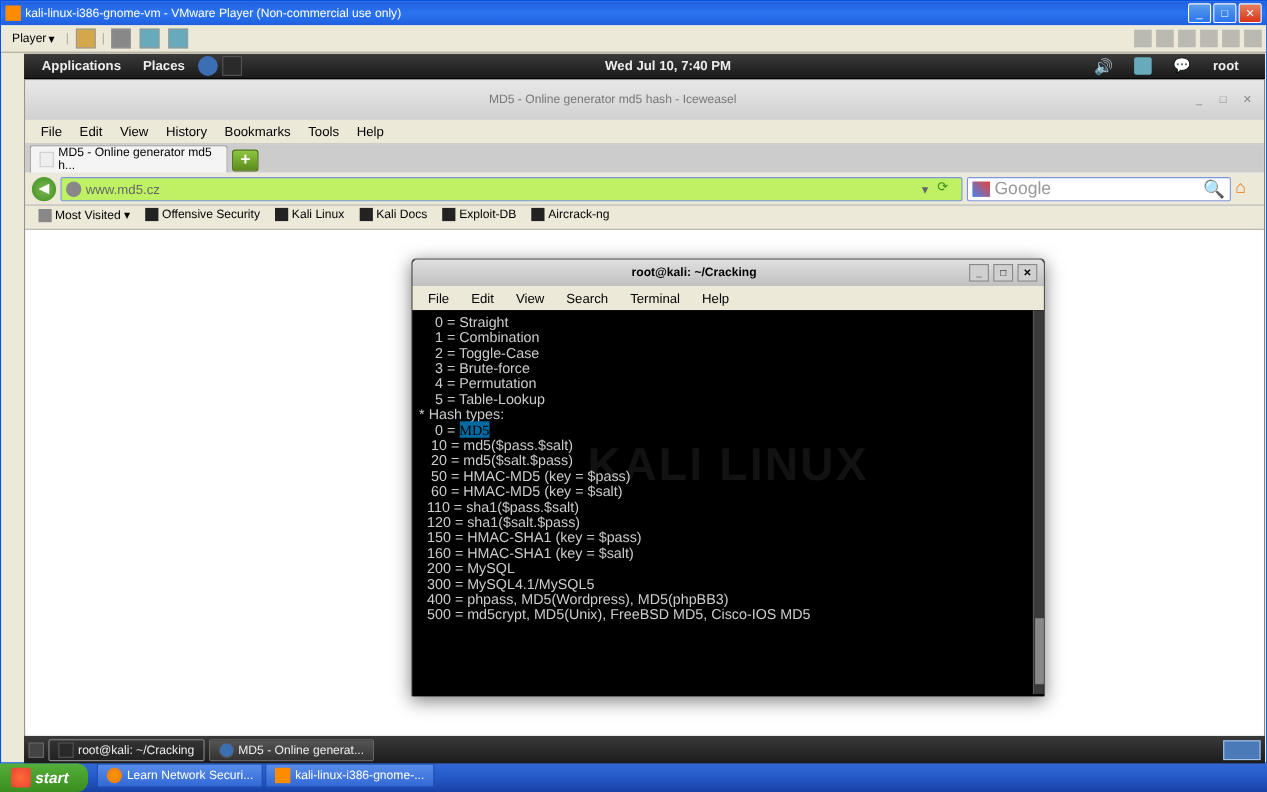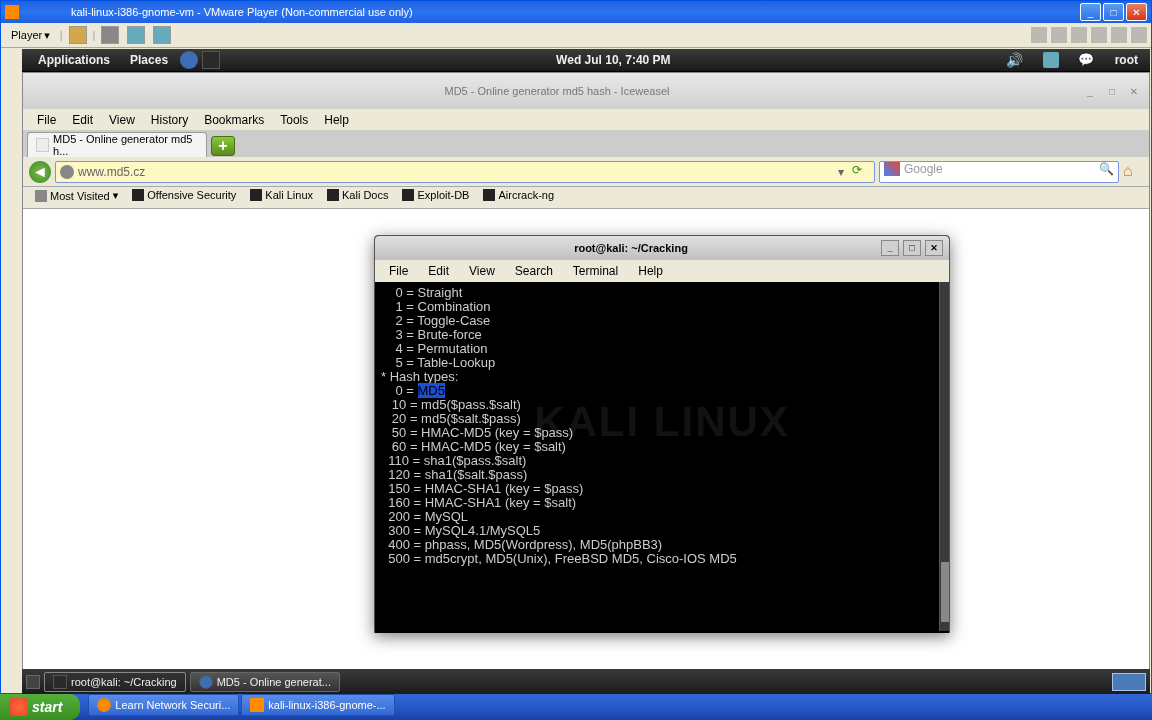--- a/index.html
+++ b/index.html
@@ -2,85 +2,85 @@
 <html><head>
 <meta charset="utf-8">
 <style>
 * { margin: 0; padding: 0; box-sizing: border-box; font-family: Tahoma, Arial, sans-serif; }
 body { width: 1152px; height: 720px; background: #3a6ea5; overflow: hidden; position: relative; }
 
 
 .vmware-window { position: absolute; top: 0; left: 0; width: 1152px; height: 694px; background: #ece9d8; border: 1px solid #0054e3; }
 .vm-titlebar { height: 22px; background: linear-gradient(to bottom, #1f5fe0 0%, #2b74f0 50%, #1f5fe0 100%); display: flex; align-items: center; padding: 0 4px; color: white; font-size: 11px; }
 .vm-title-icon { width: 14px; height: 14px; background: #ff8c00; margin-right: 4px; }
-.vm-title-text { flex: 1; margin-left: 48px; }
+.vm-title-text { flex: 1; }
 .vm-win-btns { display: flex; gap: 2px; }
 .vm-win-btn { width: 21px; height: 18px; background: linear-gradient(to bottom, #5a9de8, #2b74f0); border: 1px solid #fff; border-radius: 2px; color: white; font-size: 10px; display: flex; align-items: center; justify-content: center; cursor: pointer; }
 .vm-win-btn.close { background: linear-gradient(to bottom, #e88262, #d83418); }
 
 .vm-toolbar { height: 25px; background: #ece9d8; display: flex; align-items: center; padding: 0 4px; border-bottom: 1px solid #aca899; font-size: 11px; gap: 4px; }
 .vm-menu-btn { padding: 2px 6px; cursor: pointer; display: flex; align-items: center; gap: 2px; }
 .vm-tb-icon { width: 18px; height: 18px; background: #d4a84a; border: 1px solid #999; margin: 0 2px; cursor: pointer; }
 .vm-tb-spacer { flex: 1; }
 .vm-right-icons { display: flex; gap: 4px; }
 .vm-ri { width: 16px; height: 16px; background: #999; opacity: 0.6; }
 
 
 .kali-desktop { position: absolute; top: 48px; left: 1px; right: 1px; height: 646px; background: #0a1521; margin-left: 20px; }
 .kali-topbar { height: 23px; background: linear-gradient(to bottom, #3a3a3a, #1a1a1a); display: flex; align-items: center; color: #eee; font-size: 12px; border-bottom: 1px solid #000; }
 .ktb-left { display: flex; align-items: center; gap: 4px; padding-left: 8px; }
 .ktb-item { padding: 2px 8px; cursor: pointer; font-weight: bold; }
 .ktb-icon { width: 18px; height: 18px; background: #3c6eb4; border-radius: 50%; cursor: pointer; }
 .ktb-termicon { width: 18px; height: 18px; background: #2a2a2a; border: 1px solid #555; cursor: pointer; }
 .ktb-center { flex: 1; text-align: center; font-weight: bold; }
-.ktb-right { display: flex; align-items: center; gap: 20px; padding-right: 12px; }
+.ktb-right { display: flex; align-items: center; gap: 20px; padding-right: 24px; }
 .ktb-speaker, .ktb-chat { width: 16px; height: 16px; cursor: pointer; }
 .ktb-speaker::before { content: "🔊"; font-size: 14px; }
 .ktb-chat::before { content: "💬"; font-size: 13px; }
 
 
 .firefox { position: absolute; top: 23px; left: 0; right: 0; height: 597px; background: #f0f0f0; border: 1px solid #888; }
 .ff-titlebar { height: 36px; background: linear-gradient(to bottom, #e8e8e8, #d0d0d0); display: flex; align-items: center; padding: 0 8px; font-size: 11px; color: #777; }
 .ff-title-text { flex: 1; text-align: center; }
 .ff-win-ctrl { display: flex; gap: 8px; margin-left: auto; }
 .ff-wc { width: 14px; height: 14px; cursor: pointer; color: #888; display: flex; align-items: center; justify-content: center; font-size: 10px; }
 .ff-menubar { height: 22px; background: #ece9d8; display: flex; align-items: center; padding: 0 6px; font-size: 12px; border-bottom: 1px solid #ccc; }
 .ff-menu { padding: 2px 8px; cursor: pointer; }
 .ff-tabbar { height: 26px; background: #ccc; display: flex; align-items: flex-end; padding: 0 4px; gap: 2px; }
 .ff-tab { height: 23px; background: #f4f4f4; border: 1px solid #999; border-bottom: none; border-radius: 3px 3px 0 0; padding: 12px 8px; font-size: 11px; display: flex; align-items: center; gap: 4px; max-width: 180px; cursor: pointer; }
 .ff-tab-icon { width: 14px; height: 14px; background: #eee; border: 1px solid #ccc; }
 .ff-newtab { width: 24px; height: 20px; background: linear-gradient(to bottom, #8dc63f, #5a8a1a); border: 1px solid #4a7010; border-radius: 3px; display: flex; align-items: center; justify-content: center; color: white; font-weight: bold; margin: 0 0 1px 2px; cursor: pointer; }
 .ff-navbar { height: 30px; background: #ece9d8; display: flex; align-items: center; padding: 0 6px; gap: 4px; border-bottom: 1px solid #aaa; }
 .ff-back { width: 22px; height: 22px; background: radial-gradient(circle, #7ab850, #3e8e20); border-radius: 50%; display: flex; align-items: center; justify-content: center; color: white; cursor: pointer; }
-.ff-urlbar { flex: 1; height: 22px; background: #fef9c3; border: 1px solid #7a96df; border-radius: 2px; display: flex; align-items: center; padding: 0 4px; font-size: 12px; }
+.ff-urlbar { flex: 1; height: 22px; background: #bef264; border: 1px solid #7a96df; border-radius: 2px; display: flex; align-items: center; padding: 0 4px; font-size: 12px; }
 .ff-url-icon { width: 14px; height: 14px; background: #888; border-radius: 50%; margin-right: 4px; }
 .ff-url-text { flex: 1; color: #666; }
 .ff-url-drop { width: 14px; color: #666; cursor: pointer; }
 .ff-reload { width: 18px; height: 18px; cursor: pointer; color: #3e8e20; }
-.ff-searchbar { width: 240px; height: 22px; background: white; border: 1px solid #7a96df; border-radius: 2px; display: flex; padding: 0 4px; font-size: 12px; }
+.ff-searchbar { width: 240px; height: 22px; background: white; border: 1px solid #7a96df; border-radius: 2px; display: flex; align-items: center; padding: 0 4px; font-size: 16px; }
 .ff-search-icon { width: 16px; height: 14px; background: linear-gradient(45deg, #4285f4, #ea4335); margin-right: 4px; }
 .ff-search-text { flex: 1; color: #999; }
 .ff-home { width: 20px; height: 20px; cursor: pointer; color: #e67817; }
 .ff-bookmarks { height: 22px; background: #ece9d8; display: flex; align-items: flex-start; padding: 0 6px; font-size: 11px; gap: 2px; border-bottom: 1px solid #aaa; }
 .ff-bm { padding: 2px 6px; cursor: pointer; display: flex; align-items: center; gap: 3px; }
 .ff-bm-icon { width: 12px; height: 12px; }
 .ff-content { background: white; height: 472px; }
 
 
 .term-window { position: absolute; top: 186px; left: 352px; width: 576px; height: 398px; background: #2a2a2a; border: 1px solid #555; box-shadow: 0 4px 16px rgba(0,0,0,0.5); border-radius: 4px 4px 0 0; }
 .term-titlebar { height: 24px; background: linear-gradient(to bottom, #e0e0e0, #c0c0c0); display: flex; align-items: center; padding: 0 6px; font-size: 11px; font-weight: bold; border-radius: 4px 4px 0 0; }
 .term-title-text { flex: 1; text-align: center; }
 .term-win-btns { display: flex; gap: 4px; }
 .term-wb { width: 18px; height: 16px; background: #d0d0d0; border: 1px solid #888; cursor: pointer; display: flex; align-items: center; justify-content: center; font-size: 9px; }
 .term-menubar { height: 22px; background: #ece9d8; display: flex; align-items: center; padding: 0 4px; font-size: 12px; }
 .term-menu { padding: 2px 10px; cursor: pointer; }
 .term-body { background: #000; height: 351px; padding: 4px 6px; font-family: "Courier New", monospace; font-size: 13px; color: #ccc; position: relative; overflow: hidden; }
 .term-watermark { position: absolute; top: 40%; left: 50%; transform: translate(-50%, -50%); font-size: 42px; font-weight: bold; color: rgba(120,120,120,0.15); letter-spacing: 2px; pointer-events: none; white-space: nowrap; }
 .term-line { white-space: pre; line-height: 14px; position: relative; z-index: 1; }
-.term-highlight { background: #1d4ed8; color: #000; }
+.term-highlight { background: #0369a1; color: #000; font-family: Liberation Serif, serif; }
 .term-scrollbar { position: absolute; right: 0; top: 46px; width: 10px; height: 349px; background: #3a3a3a; border-left: 1px solid #555; }
 .term-scroll-thumb { width: 8px; height: 60px; background: #888; margin: 280px 1px 0; }
 
 
 .kali-panel { position: absolute; bottom: 0; left: 0; right: 0; height: 26px; background: linear-gradient(to bottom, #3a3a3a, #1a1a1a); display: flex; align-items: center; padding: 0 4px; gap: 4px; }
 .kp-corner { width: 14px; height: 14px; background: #444; border: 1px solid #666; cursor: pointer; }
 .kp-task { height: 20px; background: linear-gradient(to bottom, #555, #333); border: 1px solid #666; border-radius: 2px; padding: 0 8px; color: #eee; font-size: 11px; display: flex; align-items: center; gap: 4px; cursor: pointer; }
 .kp-task.active { background: linear-gradient(to bottom, #333, #222); border-color: #888; }
 .kp-task-icon { width: 14px; height: 14px; background: #2a2a2a; border: 1px solid #555; }
 .kp-spacer { flex: 1; }

